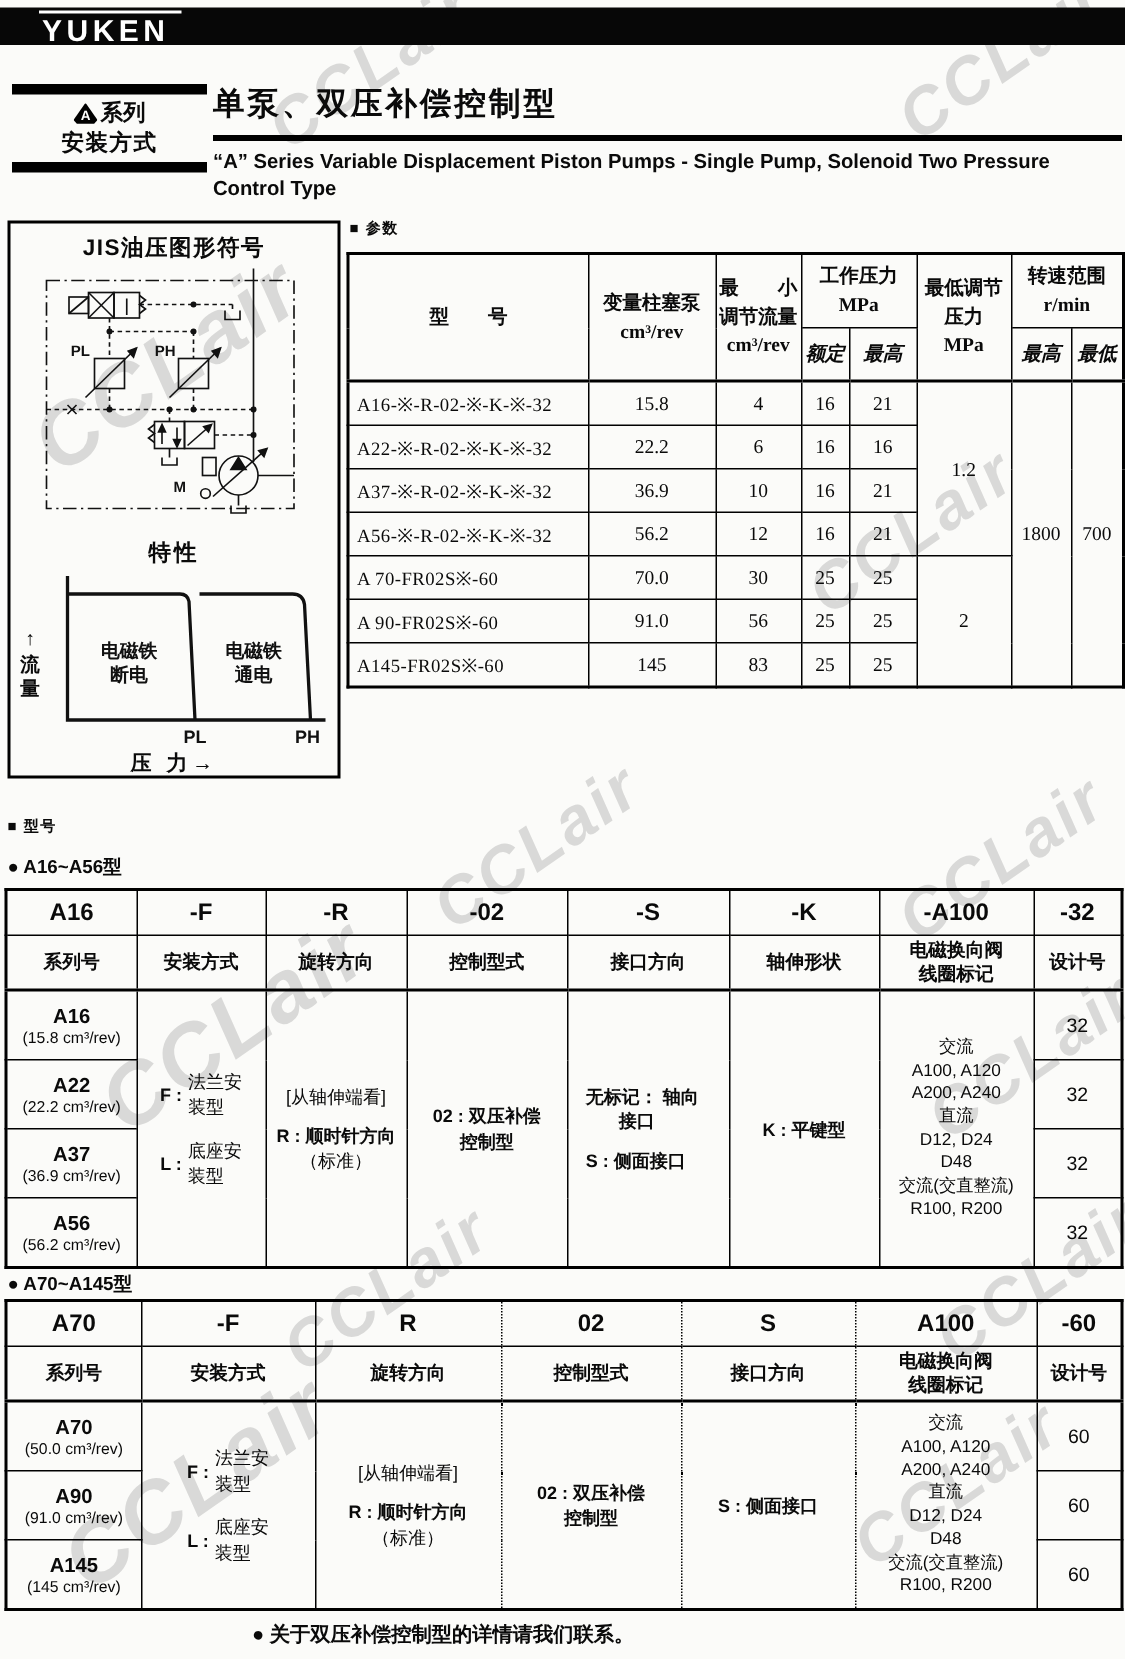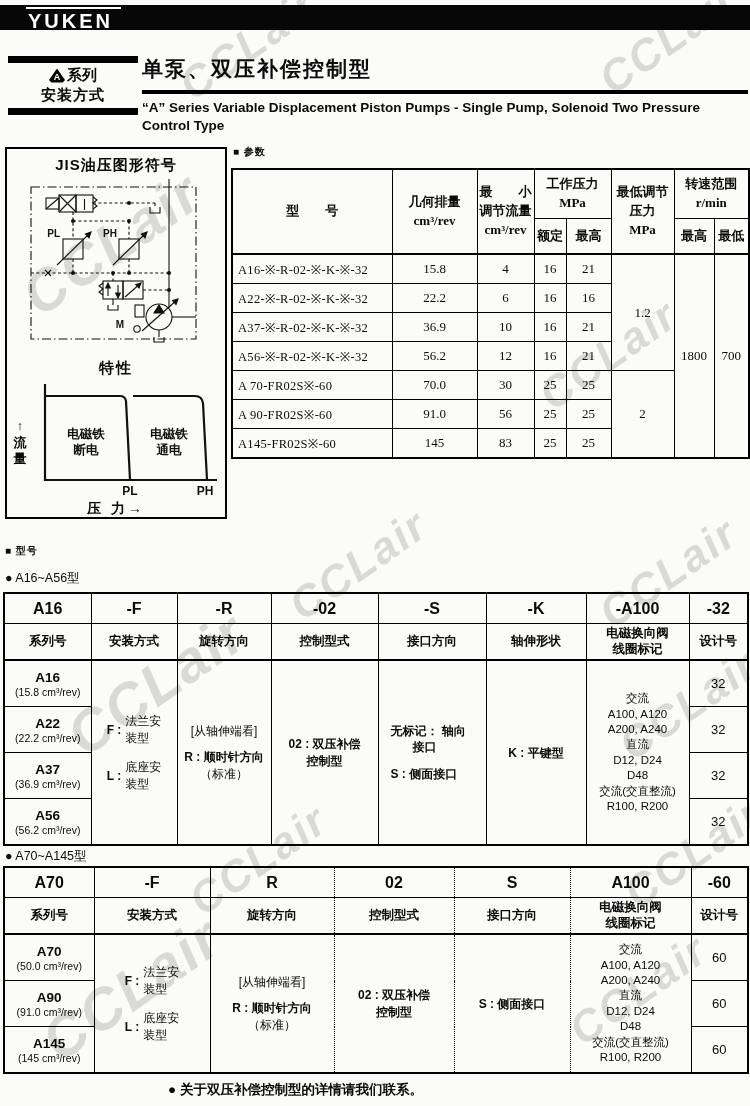--- a/index.html
+++ b/index.html
@@ -31,28 +31,28 @@
            box-sizing:border-box;}
   .jis-title{text-align:center;font-weight:bold;font-size:15px;margin-top:7px;letter-spacing:1px;}
   .schematic{display:block;margin:2px auto 0 auto;}
   .char-title{text-align:center;font-weight:bold;font-size:15px;letter-spacing:2px;margin-top:2px;}
   .graph-row{display:flex;margin-top:2px;}
   .y-label{width:26px;display:flex;flex-direction:column;align-items:center;justify-content:center;
            font-weight:bold;font-size:13px;line-height:1.3;padding-top:4px;}
   .x-label{text-align:center;font-weight:bold;font-size:14px;letter-spacing:3px;margin-top:-2px;}
   
   .sec-heading{position:absolute;font-weight:bold;font-size:10px;letter-spacing:1px;}
-  .sub-heading{position:absolute;font-weight:normal;font-size:12.5px;}
+  .sub-heading{position:absolute;font-weight:bold;font-size:12.5px;}
   .params-table{position:absolute;left:231px;top:168px;width:517px;border-collapse:collapse;
                 table-layout:fixed;font-family:"Liberation Serif",serif;border:2.5px solid #000;}
   .params-table td{border:1px solid #000;text-align:center;vertical-align:middle;
                    font-size:13px;padding:0;}
   .params-table thead td{font-weight:bold;line-height:1.45;}
   .params-table tr.h1 td{height:48px;}
-  .params-table tr.h2 td{height:34px;}
+  .params-table tr.h2 td{height:34px;font-style:italic;}
   .params-table tbody td{height:28px;}
   .params-table tbody tr:first-child td{border-top:2.5px solid #000;}
   .params-table td.model{text-align:left;padding-left:5px;font-size:12.5px;letter-spacing:.3px;}
   
   .mtable{position:absolute;border-collapse:collapse;table-layout:fixed;border:2.5px solid #000;
           width:744px;left:3px;}
   .mtable td{border:1px solid #000;vertical-align:middle;text-align:center;padding:2px;}
   .mtable tr.codes td{height:25px;font-weight:bold;font-size:16px;}
   .mtable tr.heads td{height:31px;font-weight:bold;font-size:12.5px;line-height:1.25;}
   .mtable tbody tr:first-child td{border-top:2.5px solid #000;}
@@ -230,21 +230,21 @@
         <col style="width:32px">
       <col style="width:45px">
         <col style="width:63px">
         <col style="width:40px">
         <col style="width:35px">
     </colgroup>
     <thead>
       <tr class="h1">
         <td rowspan="2">型　　号</td>
         <td rowspan="2">
-          <div>几何排量</div>
+          <div>变量柱塞泵</div>
           <div>cm³/rev</div>
         </td>
         <td rowspan="2">
           <div>最　　小</div>
           <div>调节流量</div>
           <div>cm³/rev</div>
         </td>
         <td colspan="2">
           <div>工作压力</div>
           <div>MPa</div>

